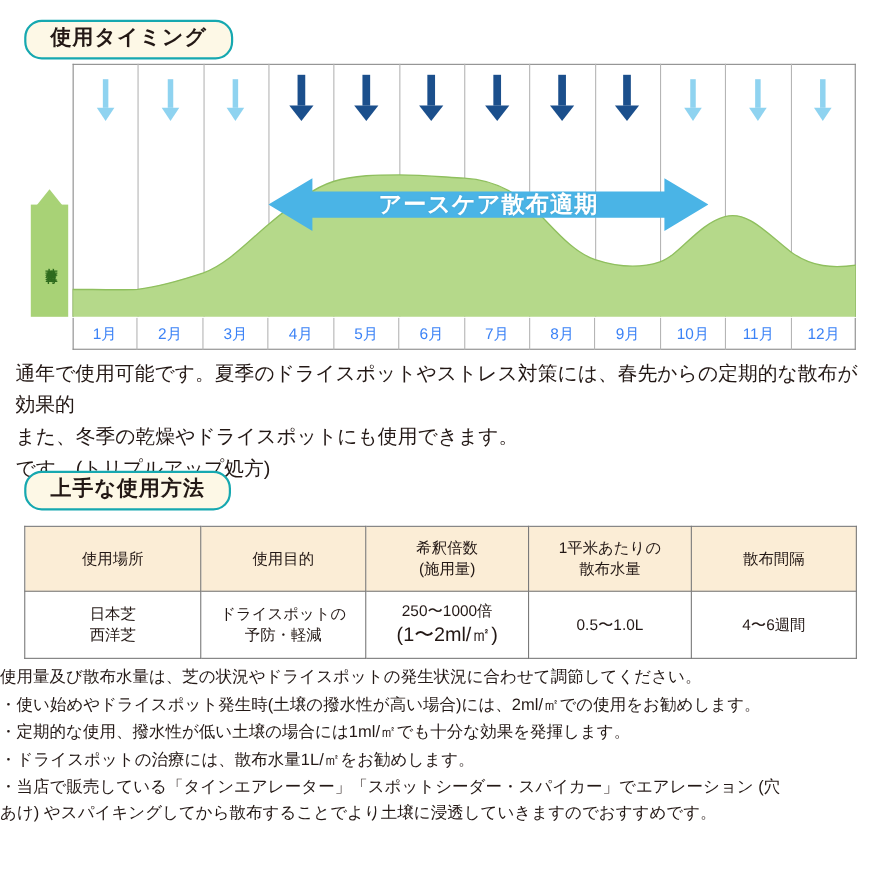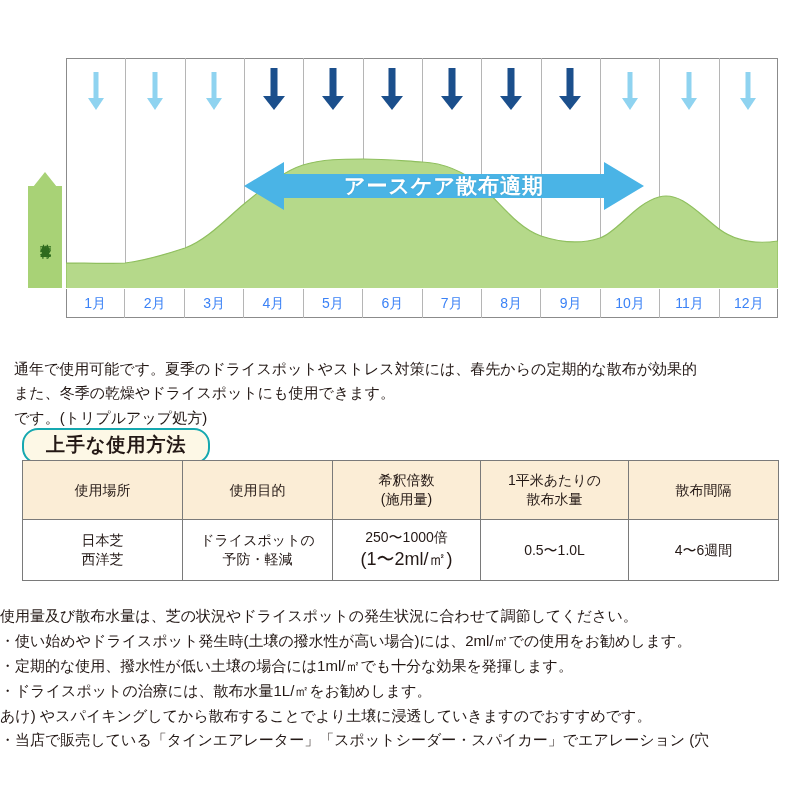--- a/index.html
+++ b/index.html
@@ -104,28 +104,27 @@
   .band-label{
     position:absolute;left:0;top:0;width:400px;height:52px;
     display:flex;align-items:center;justify-content:center;
     font-size:21px;font-weight:bold;color:#ffffff;letter-spacing:1px;
     text-shadow:0 0 2px rgba(0,0,0,.10);
   }
 
   
   .para{
     position:absolute;left:14px;
-    font-size:15px;line-height:1.62;color:#231815;
+    font-size:18px;line-height:1.62;color:#231815;
     width:775px;
-    margin-top:32px;
   }
 
   
   .tbl{
-    position:absolute;left:22px;top:460px;width:756px;
+    position:absolute;left:22px;top:478px;width:756px;
     border-collapse:collapse;
     table-layout:fixed;
   }
   .tbl th,.tbl td{
     border:1px solid #7a7a7a;
     text-align:center;
     vertical-align:middle;
     font-size:14px;
     color:#231815;
     padding:6px 2px;
@@ -147,20 +146,23 @@
     width:780px;
     font-size:15px;line-height:1.66;color:#231815;
   }
   .notes div{margin:0;}
 </style>
 </head>
 <body>
 
 <div class="page">
 
+  <div class="heading-wrap" style="top:18px;">
+    <span class="pill">使用タイミング</span>
+  </div>
 
   <div class="chart">
 
     <div class="yarrow-up"></div>
     <div class="yaxis">
       <span>芝生育量</span>
     </div>
 
     <div class="chart-frame"></div>
     <div class="chart-top-line"></div>
@@ -338,17 +340,17 @@
         </td>
       </tr>
     </tbody>
   </table>
 
   <div class="notes" style="top:604px;">
     <div>使用量及び散布水量は、芝の状況やドライスポットの発生状況に合わせて調節してください。</div>
     <div>・使い始めやドライスポット発生時(土壌の撥水性が高い場合)には、2ml/㎡での使用をお勧めします。</div>
     <div>・定期的な使用、撥水性が低い土壌の場合には1ml/㎡でも十分な効果を発揮します。</div>
     <div>・ドライスポットの治療には、散布水量1L/㎡をお勧めします。</div>
+    <div>・当店で販売している「タインエアレーター」「スポットシーダー・スパイカー」でエアレーション (穴</div>
     <div>あけ) やスパイキングしてから散布することでより土壌に浸透していきますのでおすすめです。</div>
-    <div>・当店で販売している「タインエアレーター」「スポットシーダー・スパイカー」でエアレーション (穴</div>
   </div>
 
 </div>
 
 </body></html>

